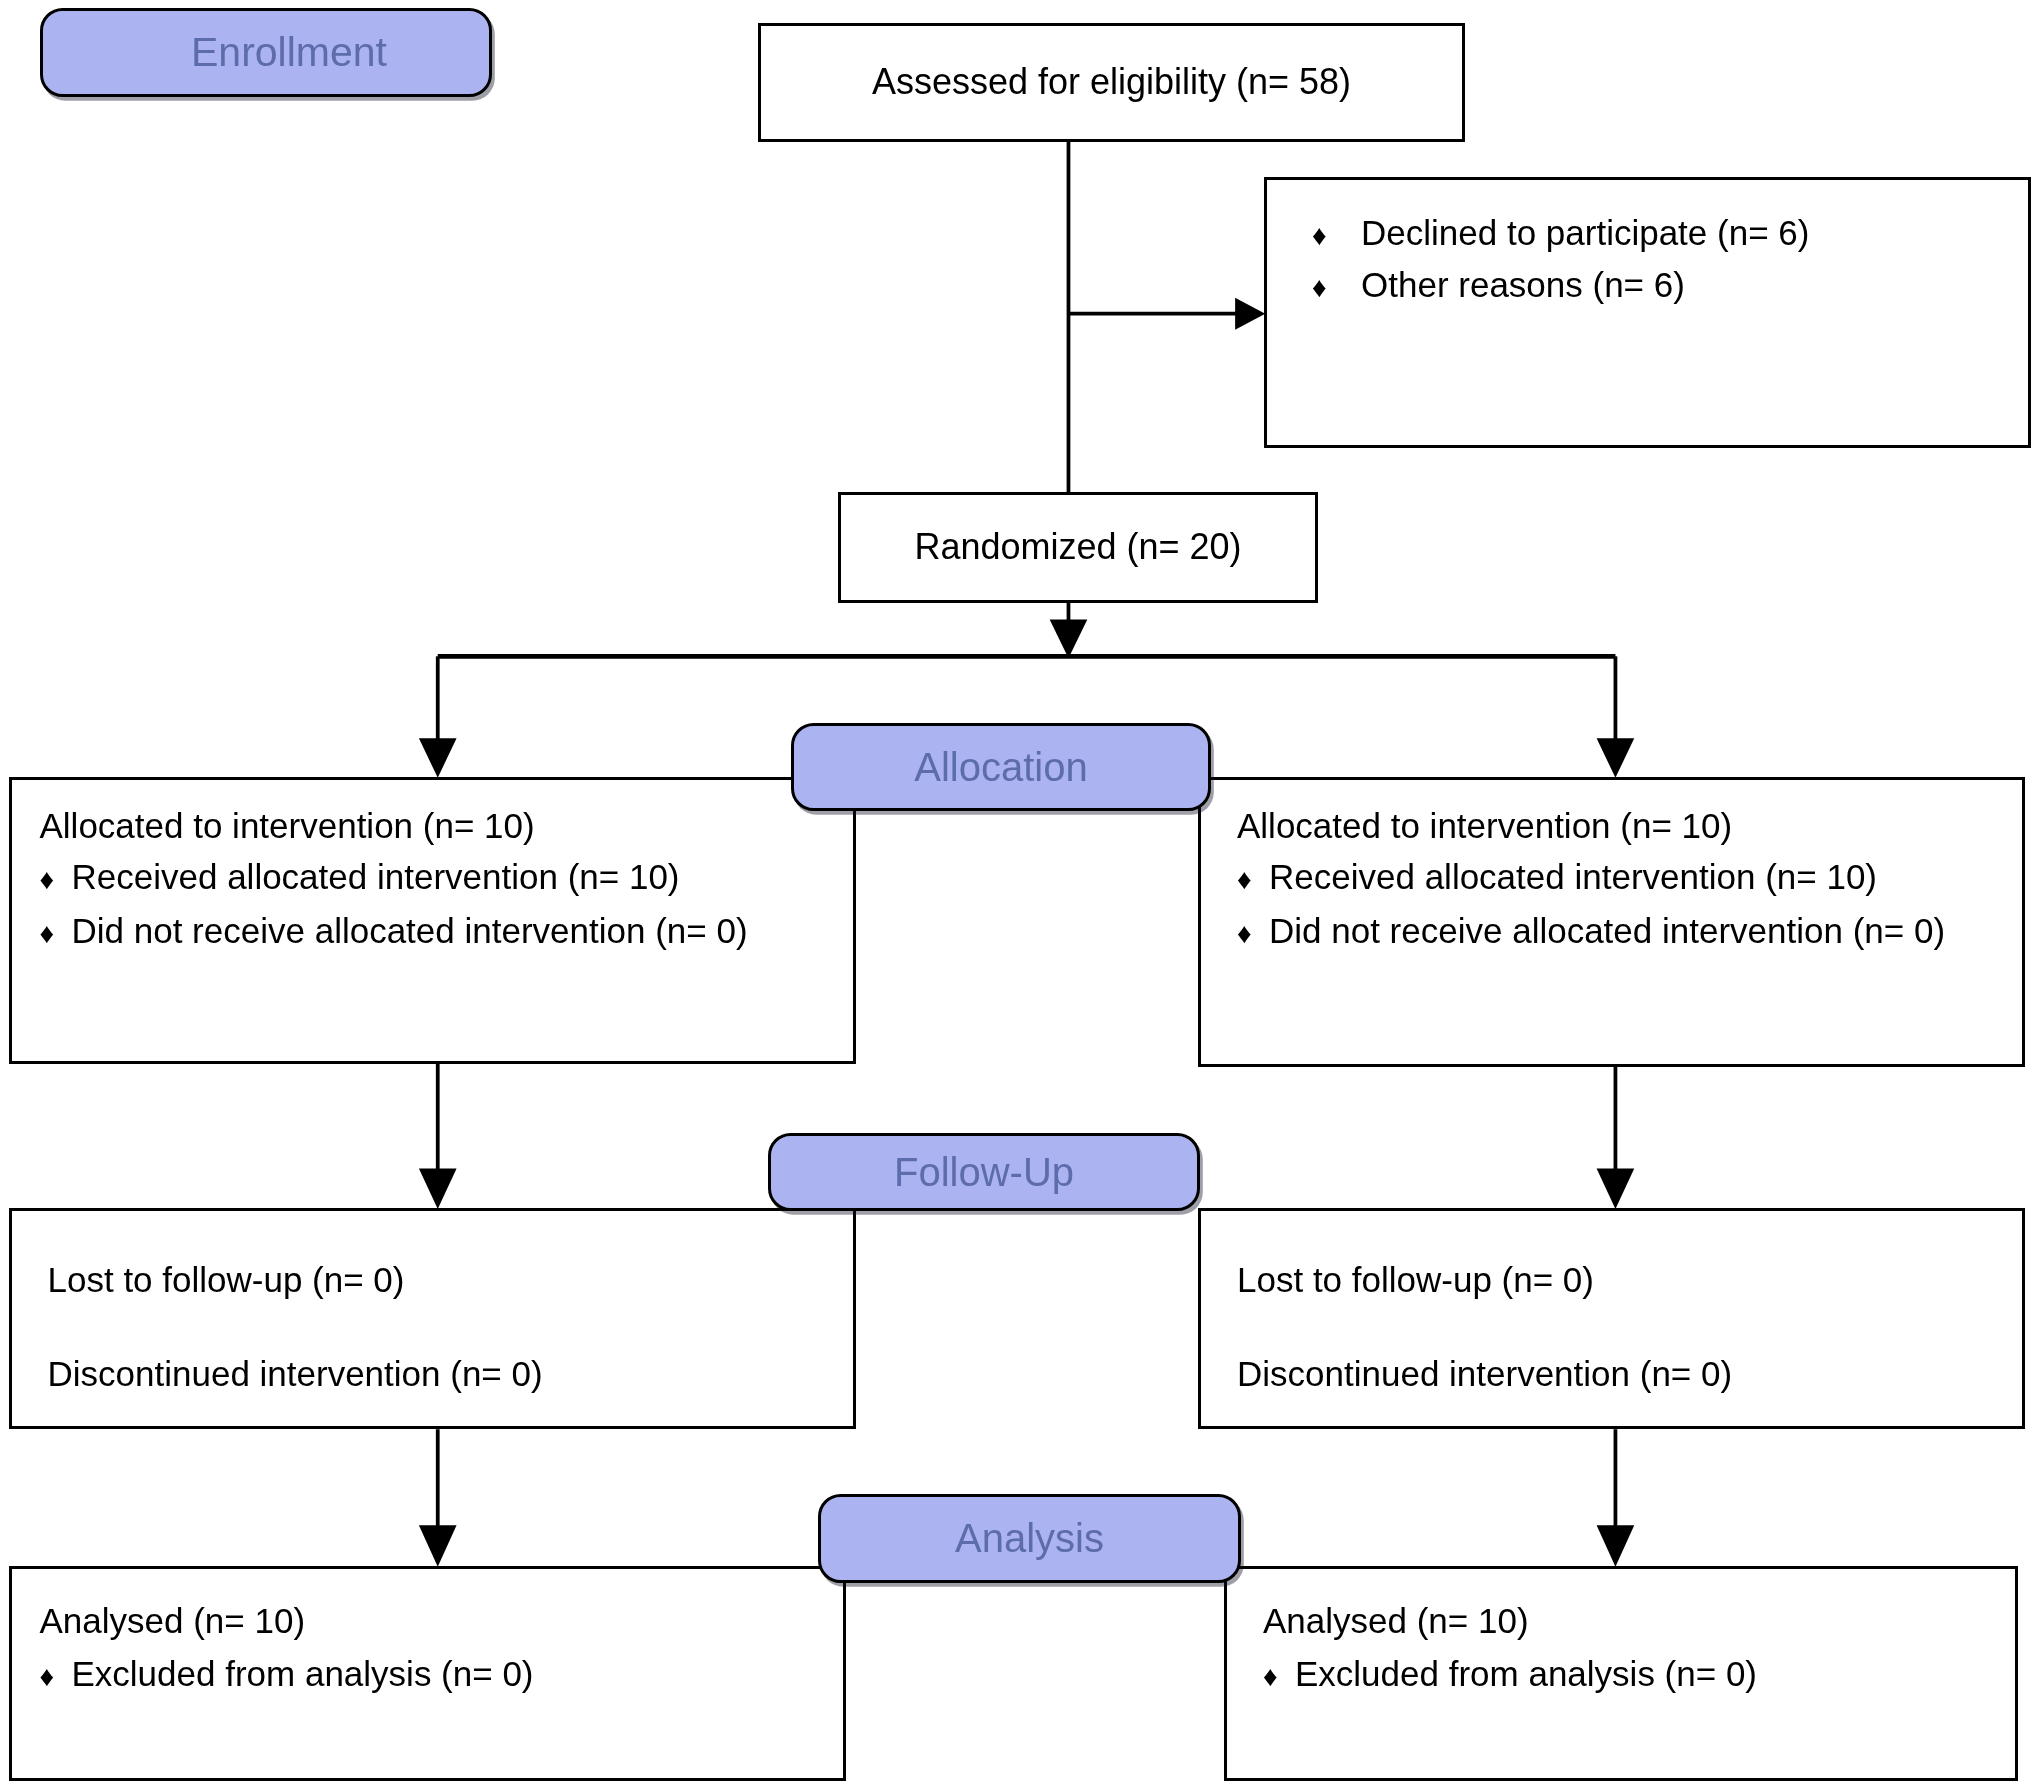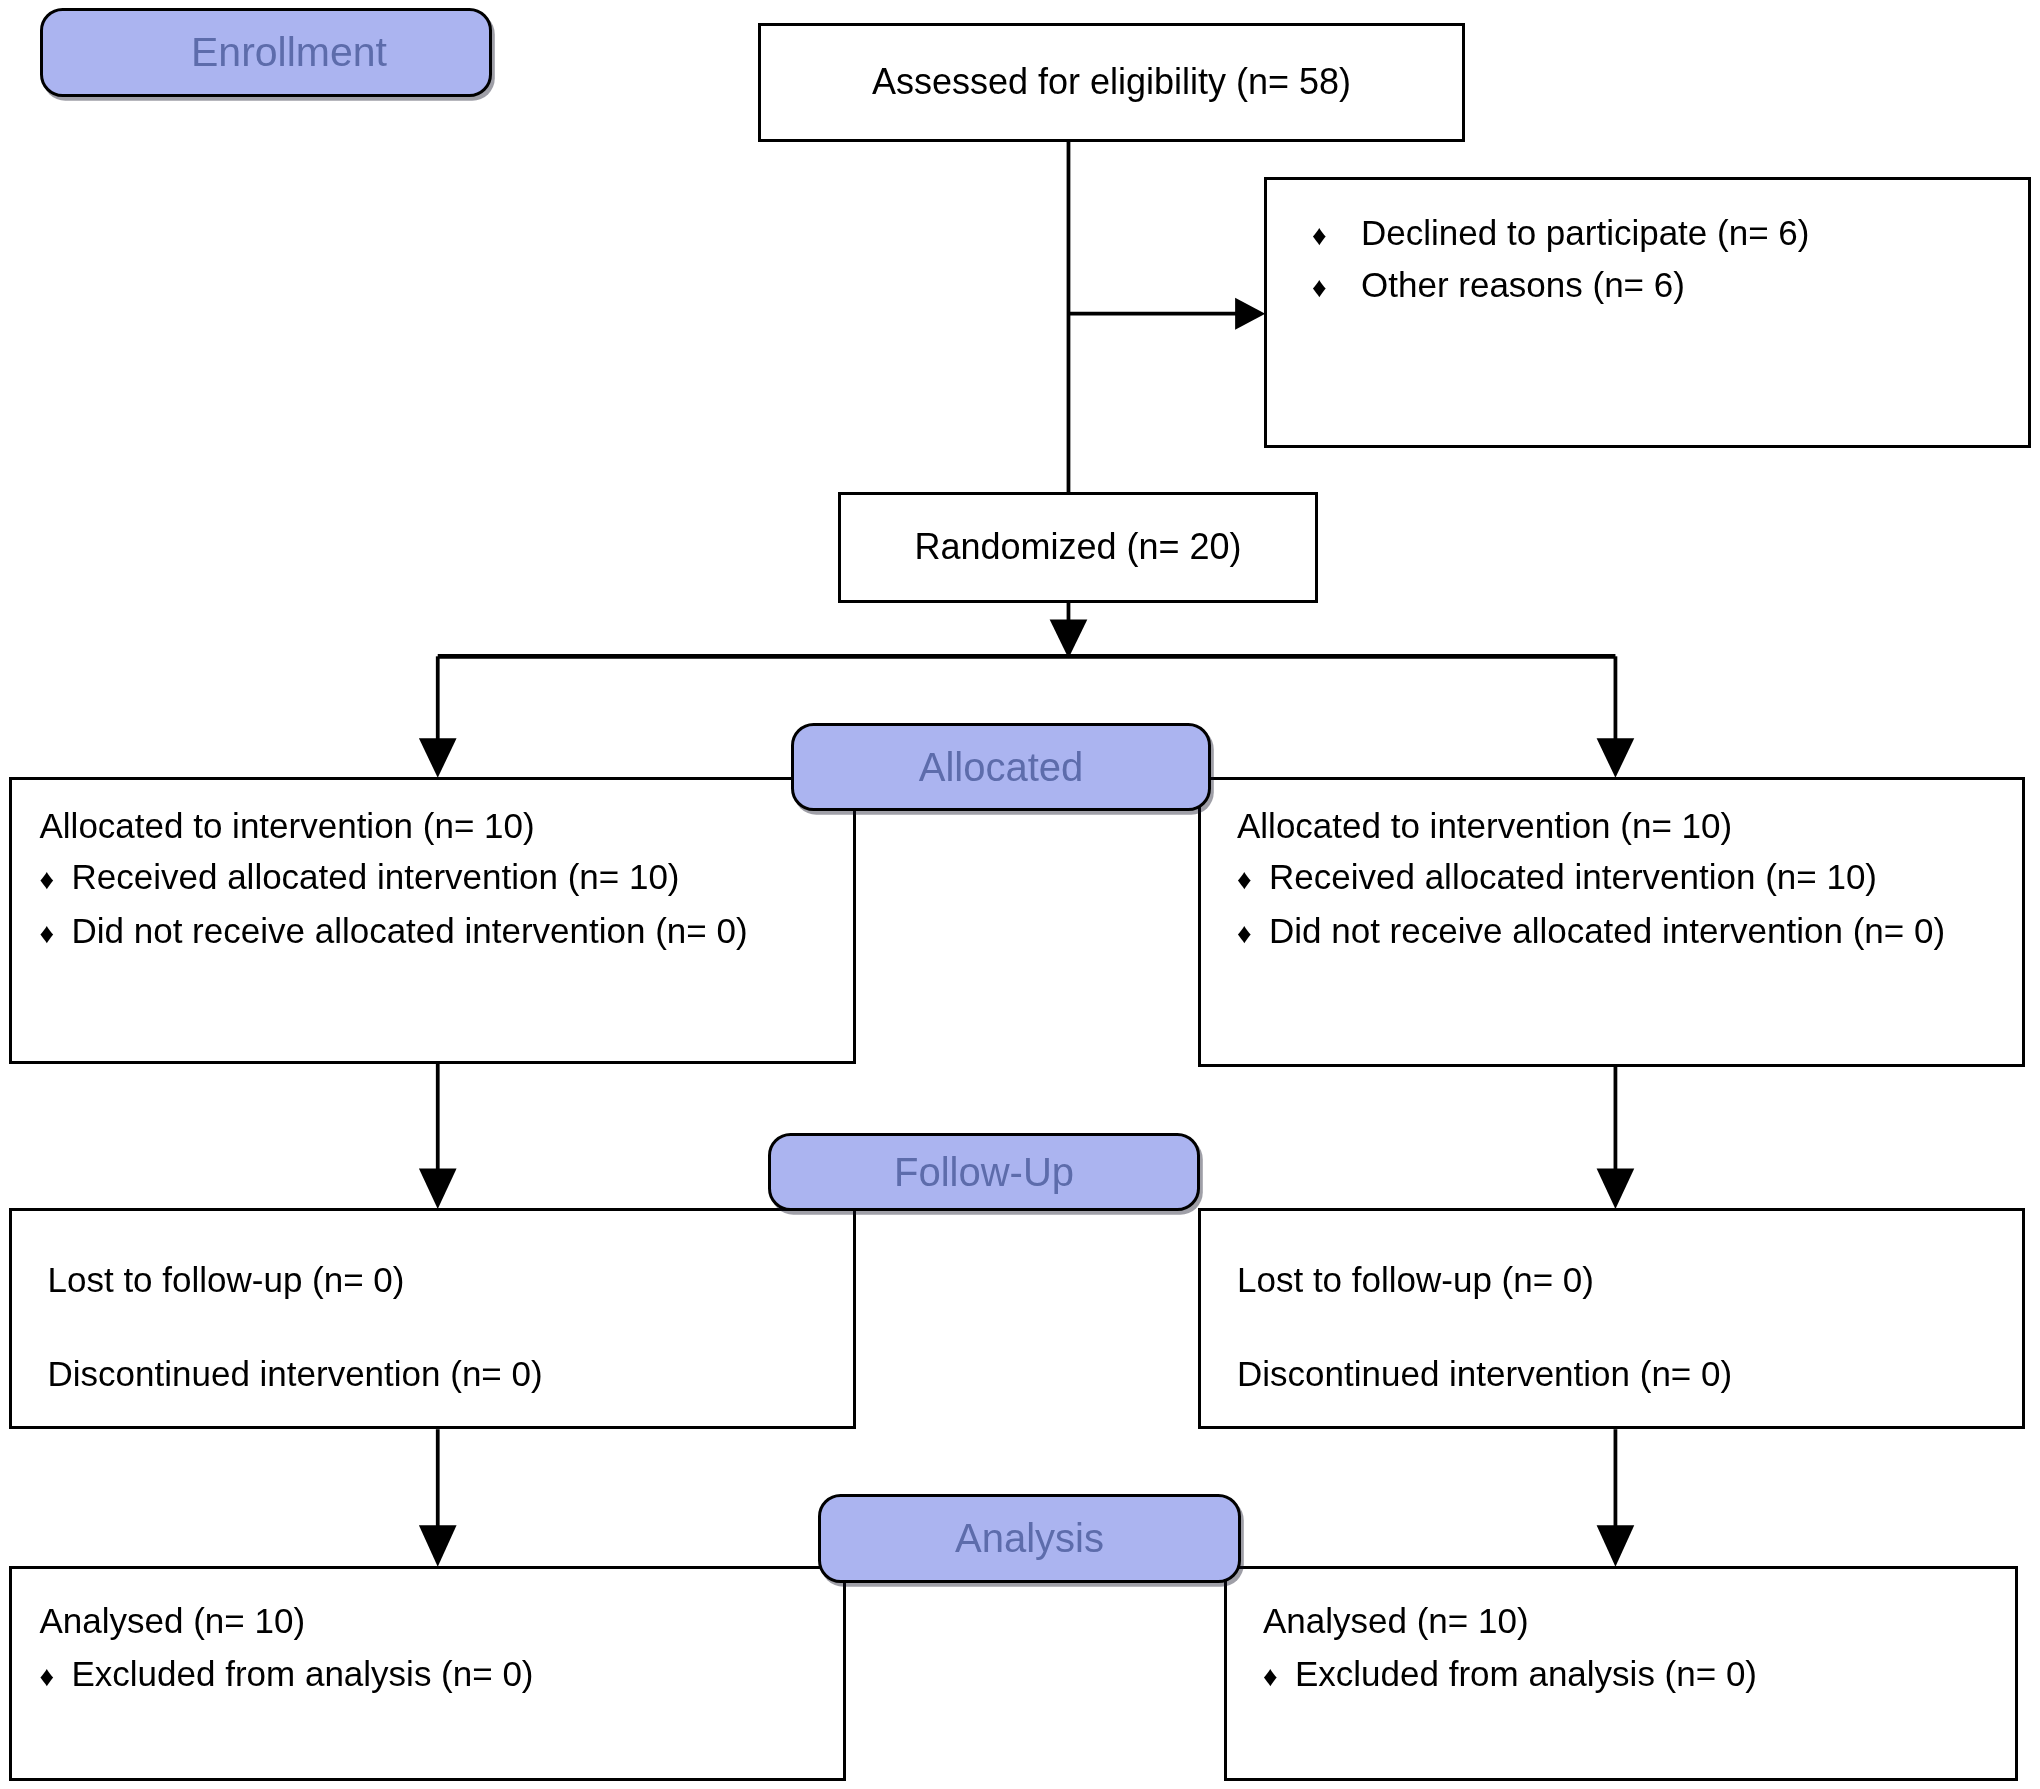--- a/index.html
+++ b/index.html
@@ -167,21 +167,21 @@
 
   <div class="box" id="box-an-right">
     <div class="line pre">Analysed  (n= 10)</div>
     <div class="line"><span class="bullet">♦</span><span class="pre">Excluded from analysis (n= 0)</span></div>
   </div>
 
   <div class="stage" id="stage-enrollment">
     <span>Enrollment</span>
   </div>
   <div class="stage" id="stage-allocation">
-    <span>Allocated</span>
+    <span>Allocation</span>
   </div>
   <div class="stage" id="stage-followup">
     <span>Follow-Up</span>
   </div>
   <div class="stage" id="stage-analysis">
     <span>Analysis</span>
   </div>
 
 </div>
 

